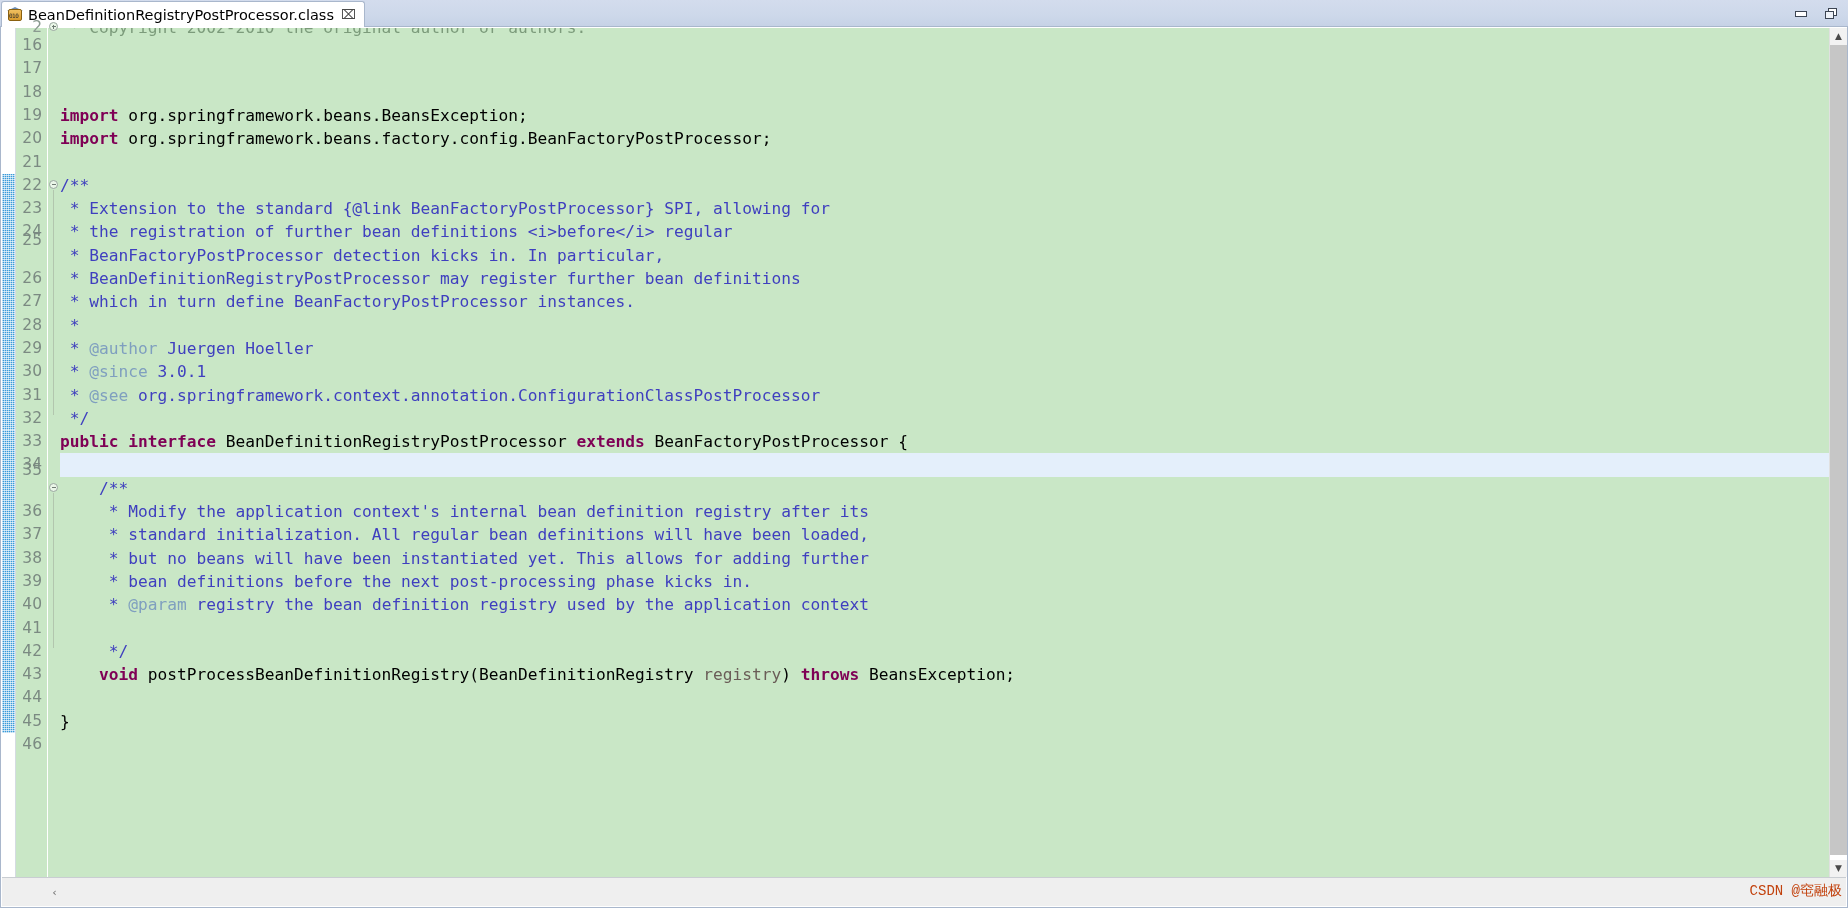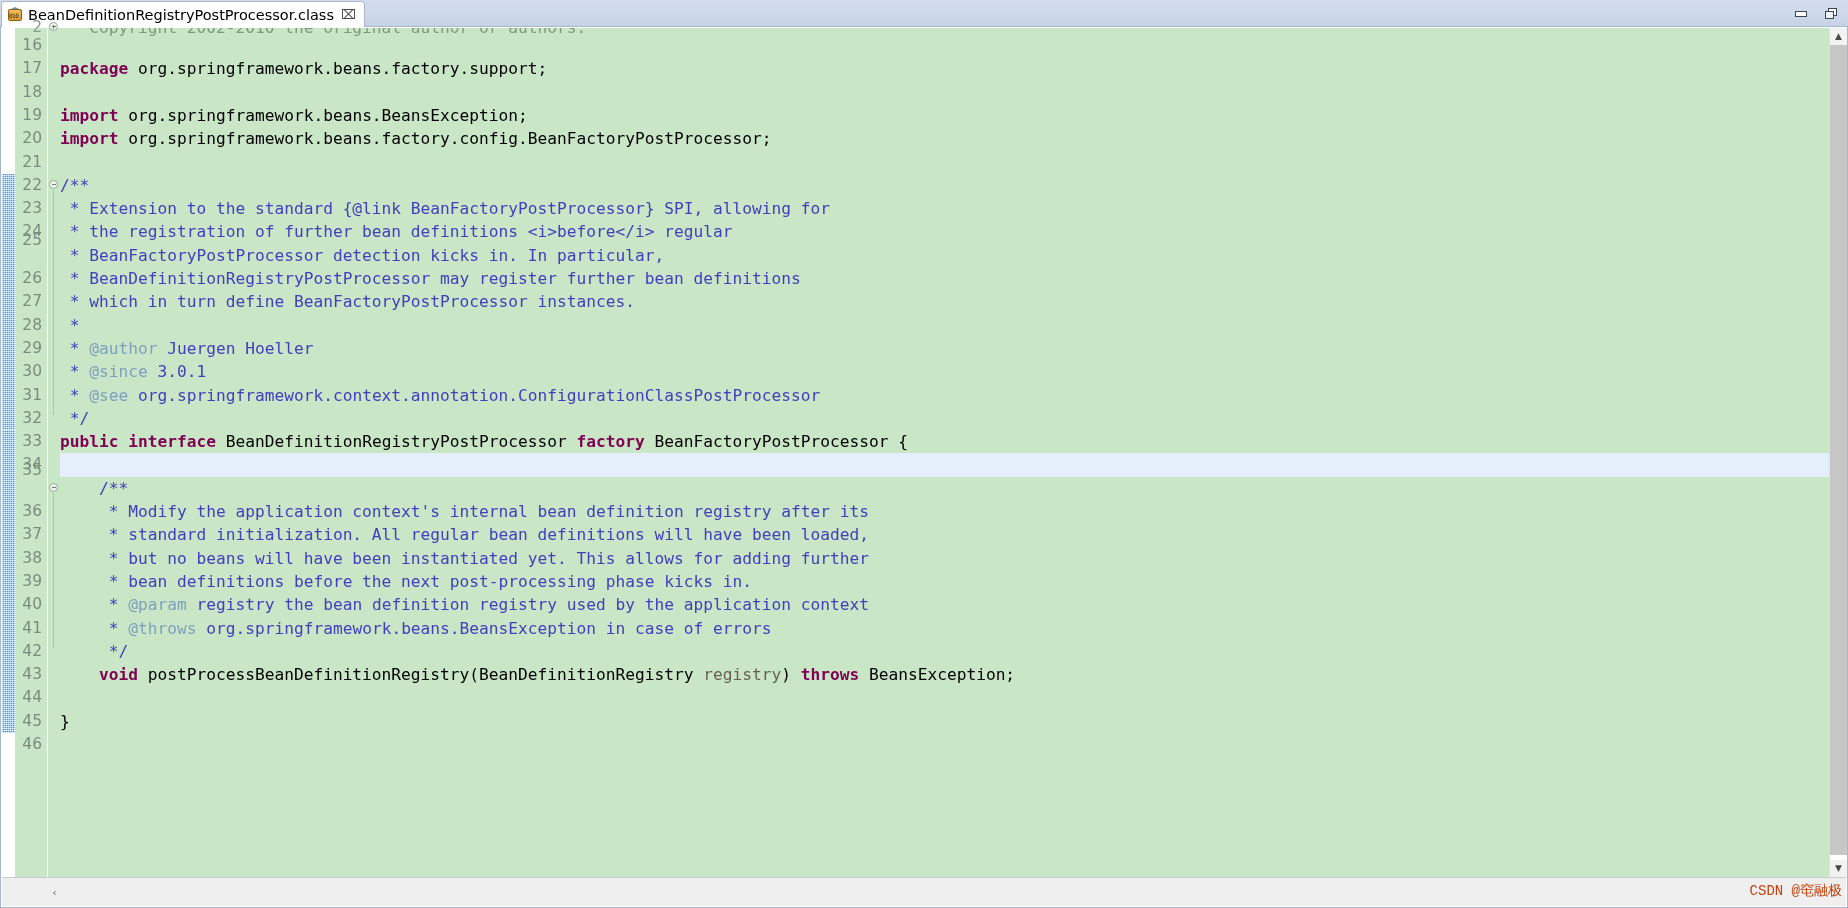--- a/index.html
+++ b/index.html
@@ -398,45 +398,43 @@
         <div class="fold-marker plus" style="top: -6px;"></div>
         <div class="fold-marker" style="top: 151.8px;"></div>
         <div class="fold-marker" style="top: 454.7px;"></div>
         <div class="fold-bar" style="top: 161.8px; height: 225px;"></div>
         <div class="fold-bar" style="top: 464.7px; height: 155.1px;"></div>
       </div>
 
     <div class="code-area" id="codearea">
         <div class="ghost-line"> * Copyright 2002-2010 the original author or authors.</div>
         <div class="code-line" style="top: 6px;"></div>
-        <div class="code-line" style="top: 29.3px;"><span class="kw">package</span><span class="plain"> org.springframework.beans.factory.support;</span></div>
         <div class="code-line" style="top: 52.6px;"></div>
         <div class="code-line" style="top: 75.9px;"><span class="kw">import</span><span class="plain"> org.springframework.beans.BeansException;</span></div>
         <div class="code-line" style="top: 99.2px;"><span class="kw">import</span><span class="plain"> org.springframework.beans.factory.config.BeanFactoryPostProcessor;</span></div>
         <div class="code-line" style="top: 122.5px;"></div>
         <div class="code-line" style="top: 145.8px;"><span class="jdoc">/**</span></div>
         <div class="code-line" style="top: 169.1px;"><span class="jdoc"> * Extension to the standard {@link BeanFactoryPostProcessor} SPI, allowing for</span></div>
         <div class="code-line" style="top: 192.4px;"><span class="jdoc"> * the registration of further bean definitions &lt;i&gt;before&lt;/i&gt; regular</span></div>
         <div class="code-line" style="top: 215.7px;"><span class="jdoc"> * BeanFactoryPostProcessor detection kicks in. In particular,</span></div>
         <div class="code-line" style="top: 239px;"><span class="jdoc"> * BeanDefinitionRegistryPostProcessor may register further bean definitions</span></div>
         <div class="code-line" style="top: 262.3px;"><span class="jdoc"> * which in turn define BeanFactoryPostProcessor instances.</span></div>
         <div class="code-line" style="top: 285.6px;"><span class="jdoc"> *</span></div>
         <div class="code-line" style="top: 308.9px;"><span class="jdoc"> * </span><span class="jtag">@author</span><span class="jdoc"> Juergen Hoeller</span></div>
         <div class="code-line" style="top: 332.2px;"><span class="jdoc"> * </span><span class="jtag">@since</span><span class="jdoc"> 3.0.1</span></div>
         <div class="code-line" style="top: 355.5px;"><span class="jdoc"> * </span><span class="jtag">@see</span><span class="jdoc"> org.springframework.context.annotation.ConfigurationClassPostProcessor</span></div>
         <div class="code-line" style="top: 378.8px;"><span class="jdoc"> */</span></div>
-        <div class="code-line" style="top: 402.1px;"><span class="kw">public</span><span class="plain"> </span><span class="kw">interface</span><span class="plain"> BeanDefinitionRegistryPostProcessor </span><span class="kw">factory</span><span class="plain"> BeanFactoryPostProcessor {</span></div>
+        <div class="code-line" style="top: 402.1px;"><span class="kw">public</span><span class="plain"> </span><span class="kw">interface</span><span class="plain"> BeanDefinitionRegistryPostProcessor </span><span class="kw">extends</span><span class="plain"> BeanFactoryPostProcessor {</span></div>
         <div class="code-line current" style="top: 425.4px;"></div>
         <div class="code-line" style="top: 448.7px;"><span class="jdoc">    /**</span></div>
         <div class="code-line" style="top: 472px;"><span class="jdoc">     * Modify the application context's internal bean definition registry after its</span></div>
         <div class="code-line" style="top: 495.3px;"><span class="jdoc">     * standard initialization. All regular bean definitions will have been loaded,</span></div>
         <div class="code-line" style="top: 541.9px;"><span class="jdoc">     * bean definitions before the next post-processing phase kicks in.</span></div>
         <div class="code-line" style="top: 518.6px;"><span class="jdoc">     * but no beans will have been instantiated yet. This allows for adding further</span></div>
         <div class="code-line" style="top: 565.2px;"><span class="jdoc">     * </span><span class="jtag">@param</span><span class="jdoc"> registry the bean definition registry used by the application context</span></div>
-        <div class="code-line" style="top: 588.5px;"><span class="jdoc">     * </span><span class="jtag">@throws</span><span class="jdoc"> org.springframework.beans.BeansException in case of errors</span></div>
         <div class="code-line" style="top: 611.8px;"><span class="jdoc">     */</span></div>
         <div class="code-line" style="top: 635.1px;"><span class="plain">    </span><span class="kw">void</span><span class="plain"> postProcessBeanDefinitionRegistry(BeanDefinitionRegistry </span><span class="param">registry</span><span class="plain">) </span><span class="kw">throws</span><span class="plain"> BeansException;</span></div>
         <div class="code-line" style="top: 658.4px;"></div>
         <div class="code-line" style="top: 681.7px;"><span class="plain">}</span></div>
         <div class="code-line" style="top: 705px;"></div>
       </div>
 
     <div class="vscroll">
       <div class="vs-arrow up">
         <span>▲</span>

